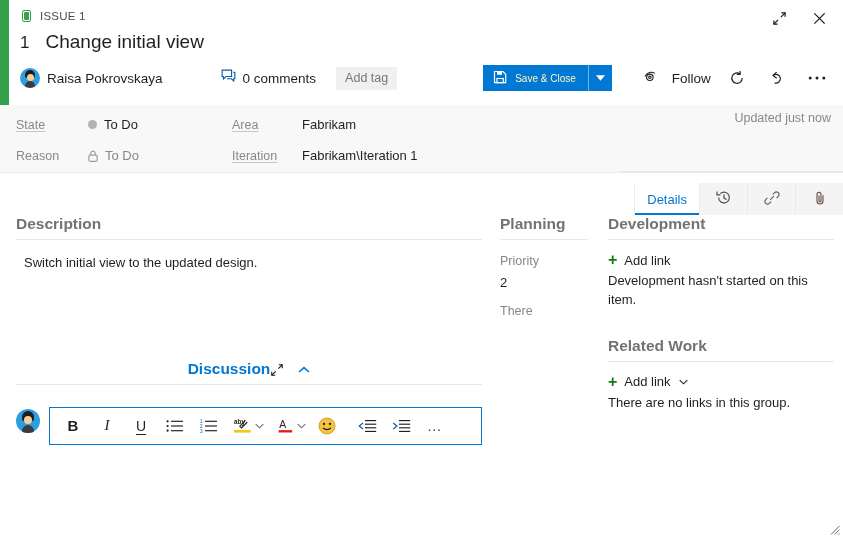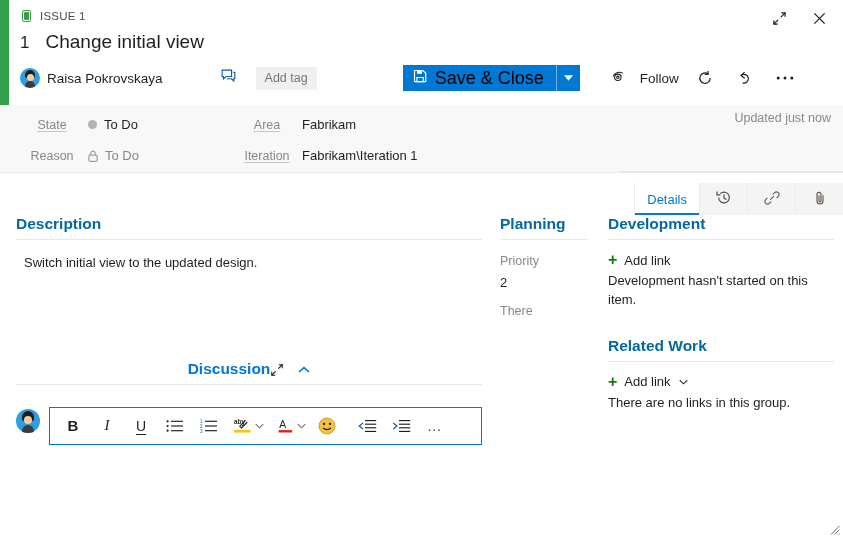--- a/index.html
+++ b/index.html
@@ -101,21 +101,21 @@
     background: #f0f0f0; color: #767676;
     font-size: 12.5px; padding: 4px 9px 5px;
     cursor: pointer;
   }
 
   
   .save-group { display: flex; margin-left: 86px; height: 26px; }
   .save-btn {
     display: flex; align-items: center; gap: 7px;
     padding: 0 12px 0 10px; height: 26px;
-    color: #000000; font-size: 18px; cursor: pointer; justify-content: space-between;
+    color: #fef9c3; font-size: 10px; cursor: pointer; justify-content: space-between;
   }
   .save-split {
     width: 24px; height: 26px;
     display: flex; align-items: center; justify-content: center;
     color: #fff; cursor: pointer;
     border-left: 1px solid rgba(255,255,255,.45);
   }
   .follow-btn {
     display: flex; align-items: center; gap: 11px;
     margin-left: 32px; font-size: 13.5px; color: #1f1f1f;
@@ -125,21 +125,20 @@
     width: 28px; height: 26px; margin-left: 12px;
     display: flex; align-items: center; justify-content: center;
     color: #1f1f1f; cursor: pointer;
   }
 
   
   .fields {
     position: absolute; left: 0; top: 105px; right: 0;
     height: 68px; background: #f8f8f8;
     border-bottom: 1px solid #eaeaea;
-    text-align: center;
   }
   .field {
     position: absolute; display: flex; align-items: center;
   }
   .field-label {
     font-size: 12.5px; color: #8a8886;
     text-decoration: underline; text-decoration-color: #c8c6c4;
     text-underline-offset: 2px;
   }
   .field-label.nodec { text-decoration: none; }
@@ -181,21 +180,21 @@
   }
 
   
   .body { position: absolute; left: 0; top: 215px; right: 0; bottom: 0; }
   .col { position: absolute; top: 0; }
   .col-desc { left: 16px; width: 466px; }
   .col-plan { left: 500px; width: 88px; }
   .col-dev  { left: 608px; width: 226px; }
 
   .sec-title {
-    font-size: 15.5px; color: #0369a1; font-weight: 600;
+    font-size: 15.5px; color: #737373; font-weight: 600;
     padding-bottom: 6px;
   }
   .sec-title.link { color: #0078d4; }
   .sec-rule { height: 1px; background: #e8e8e8; }
 
   .desc-text {
     font-size: 13px; color: #1f1f1f;
     padding: 14px 8px 0 8px; line-height: 1.45;
   }
 
@@ -319,20 +318,21 @@
         <span class="assignee-name">Raisa Pokrovskaya</span>
       </div>
 
       <div class="comments-link">
         <span>
           <svg width="15" height="14" viewBox="0 0 16 15" fill="none" stroke="#0a5aa8" stroke-width="1.2">
             <path d="M1.2 1.2 H11.3 V8.1 H5.4 L2.6 10.6 V8.1 H1.2 Z"></path>
             <path d="M13.1 3.6 H14.8 V10.5 H13.6 V12.8 L11.1 10.5 H6.4"></path>
           </svg>
         </span>
+        <span class="txt">0 comments</span>
       </div>
 
       <div class="add-tag">Add tag</div>
 
       <div class="save-group">
         <div class="save-btn" style="background:#0078d4">
           <span>
             <svg width="15" height="15" viewBox="0 0 16 16" fill="none" stroke="#ffffff" stroke-width="1.25">
               <path d="M1.6 1.6 H10.6 L13.6 4.6 V13.4 H1.6 Z"></path>
               <path d="M4.4 1.6 H9.6 V5.1 H4.4 Z" fill="#ffffff" stroke="none"></path>

